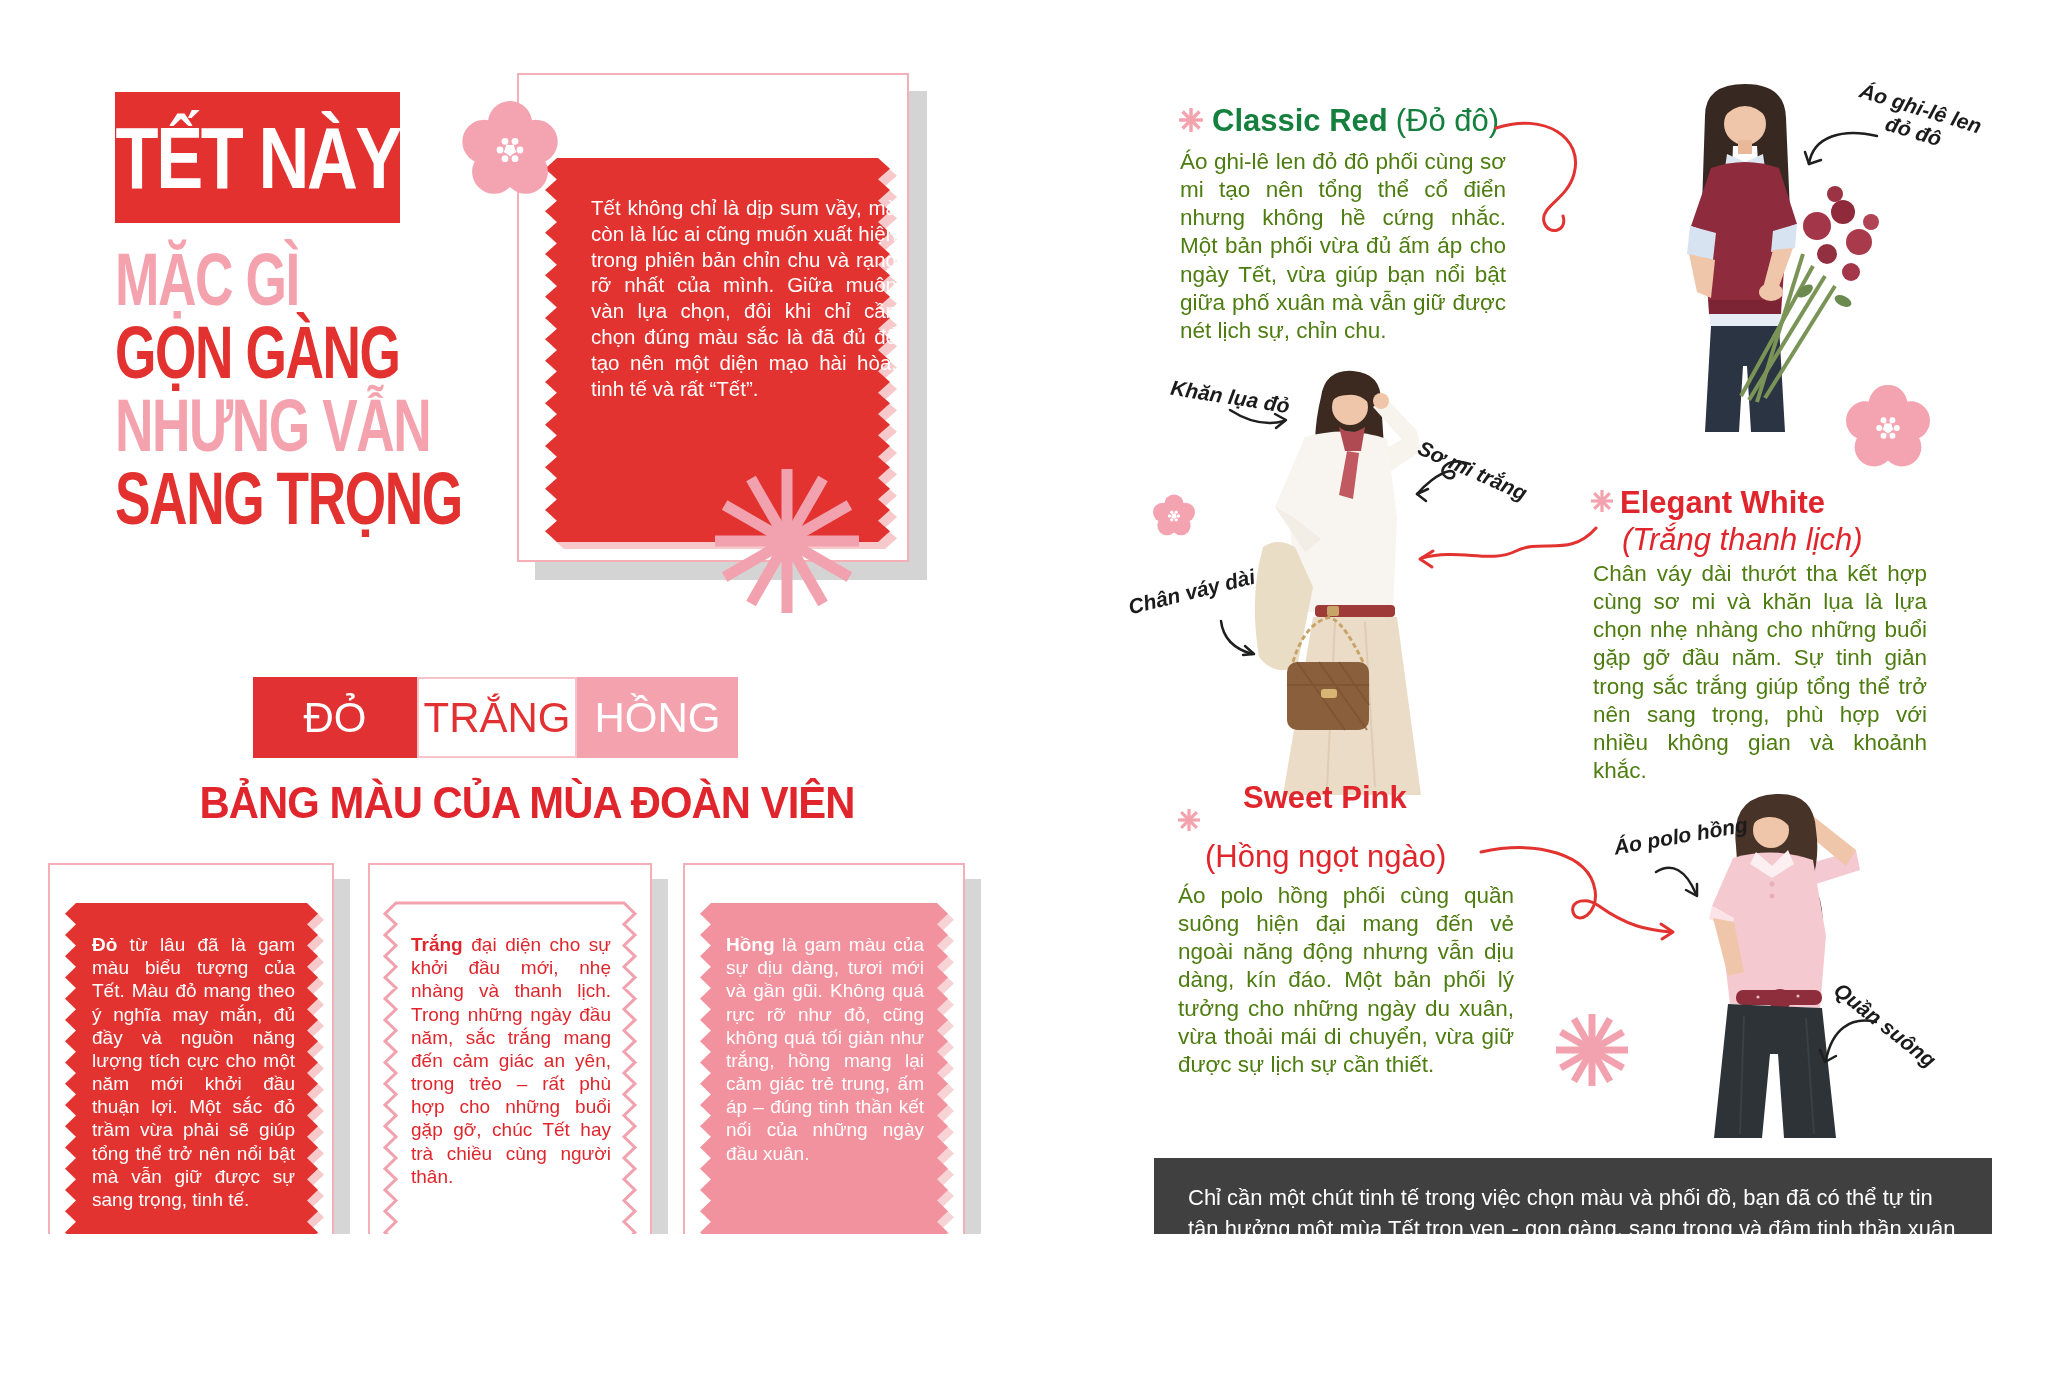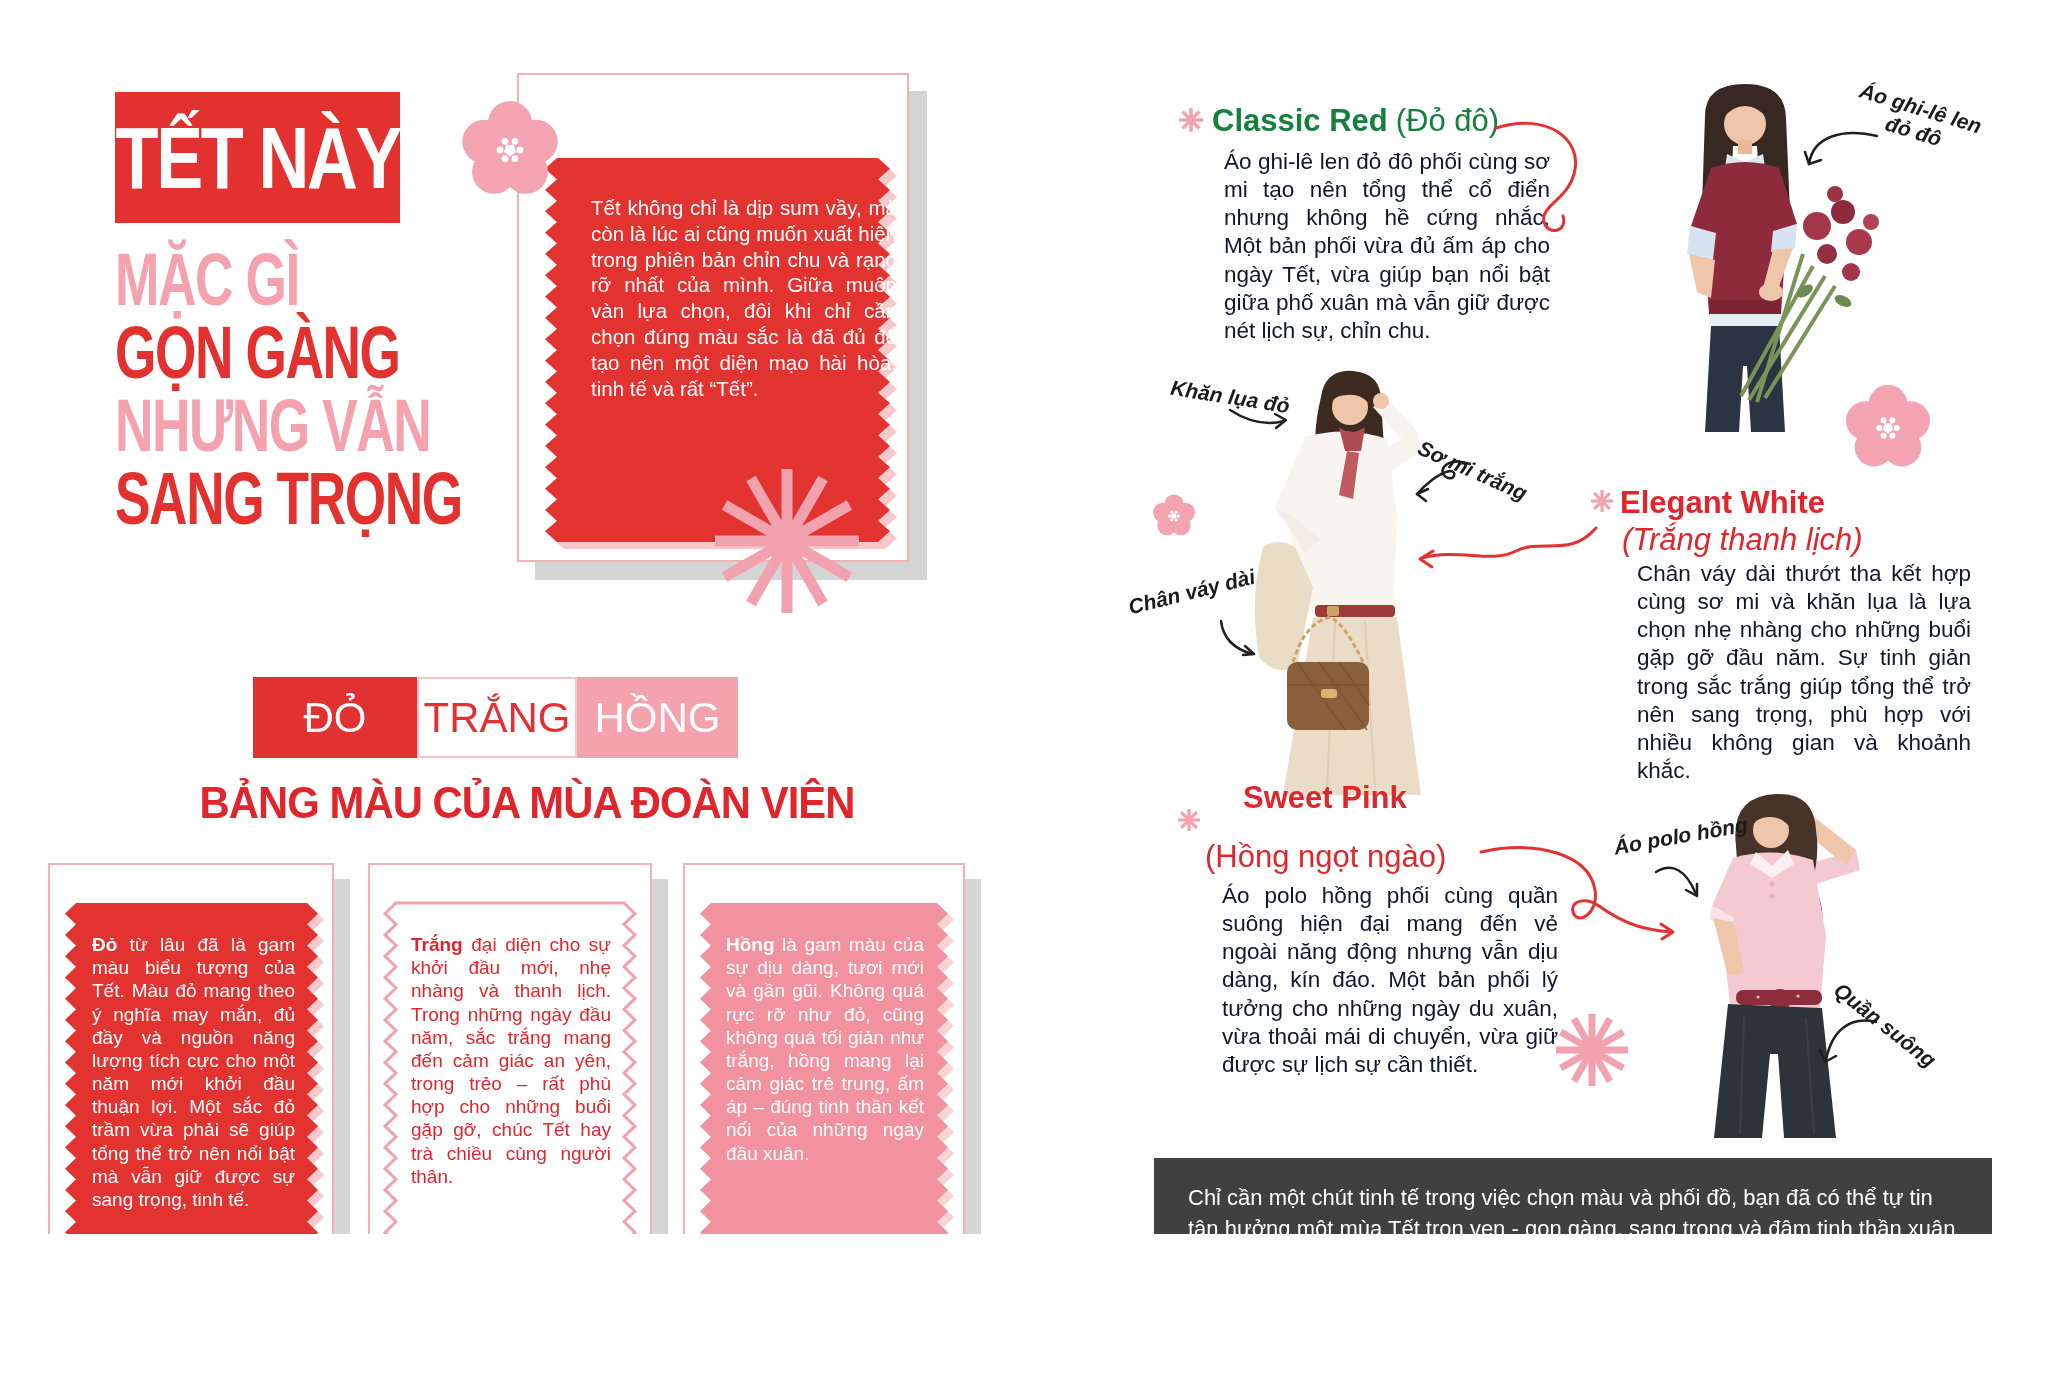--- a/index.html
+++ b/index.html
@@ -25,21 +25,21 @@
   .tab{position:absolute;top:677px;height:81px;display:flex;align-items:center;justify-content:center;
        font-size:42px;letter-spacing:0;box-sizing:border-box;}
   .palette-heading{position:absolute;left:183px;top:778px;width:664px;text-align:center;color:#E0262C;
        font-weight:800;font-size:44px;letter-spacing:-1px;transform:scaleX(.95);transform-origin:center top;white-space:nowrap;}
   
   .sec-h{position:absolute;font-size:31px;color:#15803d;white-space:nowrap;}
   .sec-h b{font-weight:700;}
   .sec-h .vi{font-weight:400;margin-left:8px;}
   .sec-h2{position:absolute;font-size:31px;color:#E0262C;font-weight:700;white-space:nowrap;}
   .sec-h2v{position:absolute;font-size:31px;color:#E0262C;font-weight:400;white-space:nowrap;}
-  .body-text{position:absolute;color:#0f172a;font-size:22.5px;line-height:1.25;text-align:justify;margin-left:44px;}
+  .body-text{position:absolute;color:#4d7c0f;font-size:22.5px;line-height:1.25;text-align:justify;}
   .annot{position:absolute;font-style:italic;font-weight:700;font-size:21px;color:#1B1B1B;
          white-space:nowrap;text-align:center;}
   .footer-box{position:absolute;left:1154px;top:1158px;width:838px;height:132px;background:#404040;box-sizing:border-box;
               padding:24px 34px;}
   .footer-box p{margin:0;color:#fff;font-size:22px;line-height:31px;width:770px;}
   .pagenum{position:absolute;font-size:17px;color:#111;}
   svg{display:block;}
 </style>
 </head>
 <body>

